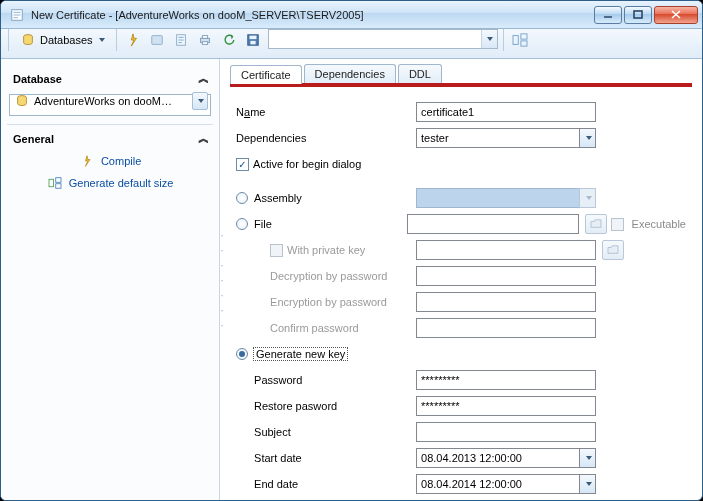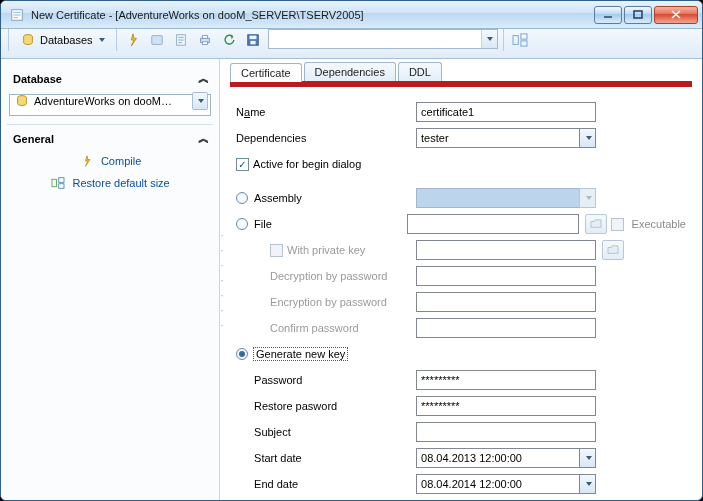--- a/index.html
+++ b/index.html
@@ -25,21 +25,21 @@
   .sidebar { width: 227px; background: #fafcfe; border-right: 1px solid #c7d6e4; padding: 8px 6px 0 6px; overflow: hidden; }
   .group-hdr { display: flex; align-items: center; font-weight: bold; padding: 4px 6px; cursor: default; }
   .chev { margin-left: auto; font-family: Arial; letter-spacing: -2px; color: #333; }
   .db-combo { margin: 4px 2px 8px 2px; height: 22px; border: 1px solid #9eb5ca; background: #fff; display: flex; align-items: center; padding: 0 2px 8px 4px; gap: 4px; }
   .db-combo .drop { width: 16px; height: 18px; margin-left: auto; display: flex; align-items: center; justify-content: center; background: linear-gradient(#f3f8fd,#d7e7f6); border: 1px solid #a7bfd6; border-radius: 2px; }
   .hr { height: 0; border-top: 1px solid #d4e0ec; margin: 4px 0 2px 0; }
   .link-row { display: flex; align-items: center; gap: 6px; padding: 3px 6px; color: #0b4ea2; cursor: default; justify-content: center; }
   .link-row .ico { width: 16px; height: 16px; display: flex; align-items: center; justify-content: center; }
   .splitter-dots { width: 4px; display: flex; flex-direction: column; align-items: center; justify-content: center; gap: 3px; color: #9bb0c4; }
   .main { flex: 1 1 auto; padding: 6px 10px 10px 6px; overflow: auto; }
-  .tabs { display: flex; align-items: flex-end; border-bottom: 6px solid #b91c1c; height: 22px; }
+  .tabs { display: flex; align-items: flex-end; border-bottom: 4px solid #b91c1c; height: 22px; }
   .tab { padding: 3px 10px; border: 1px solid #9fb6cc; border-bottom: none; margin-right: 2px; background: linear-gradient(#f5f9fd,#e3eef8); border-radius: 3px 3px 0 0; color: #222; }
   .tab.active { background: #fff; position: relative; top: 1px; }
   .form { padding: 12px 6px 6px 6px; }
   .row { display: flex; align-items: center; height: 26px; }
   .lbl { width: 180px; color: #000; }
   .lbl.ind1 { padding-left: 18px; }
   .lbl.ind2 { padding-left: 34px; }
   .lbl.disabled, .lbl.ind2.disabled { color: #9a9a9a; }
   .u { text-decoration: underline; }
   input[type=text].field, .field { width: 180px; height: 20px; border: 1px solid #828790; padding: 1px 4px; background: #fff; }
@@ -188,21 +188,21 @@
         <span>Compile</span>
       </div>
       <div class="link-row">
         <span class="ico">
             <svg width="14" height="12" viewBox="0 0 18 16">
               <rect x="1" y="3" width="6" height="10" fill="none" stroke="#3b8f3b"></rect>
               <rect x="10" y="1" width="7" height="6" fill="none" stroke="#2e6fb4"></rect>
               <rect x="10" y="9" width="7" height="6" fill="none" stroke="#2e6fb4"></rect>
             </svg>
           </span>
-        <span>Restore default size</span>
+        <span>Generate default size</span>
       </div>
     </div>
 
     <div class="splitter-dots">
       <span>·</span>
         <span>·</span>
         <span>·</span>
         <span>·</span>
         <span>·</span>
         <span>·</span>

